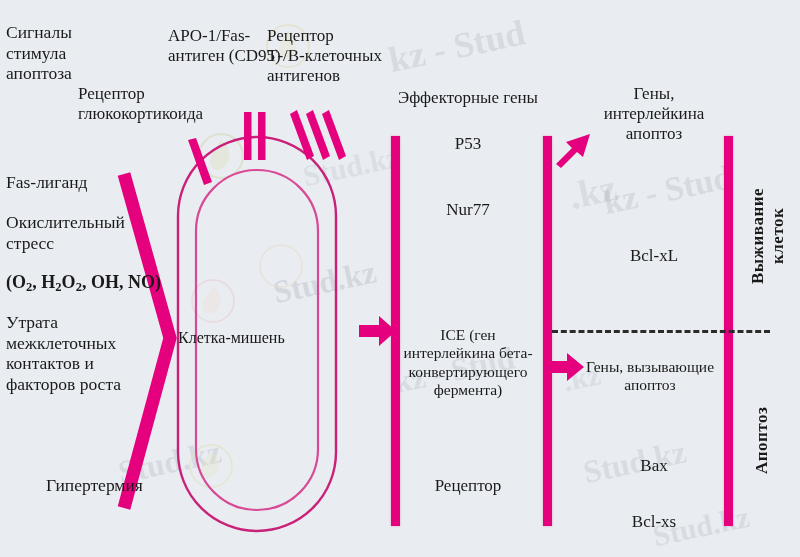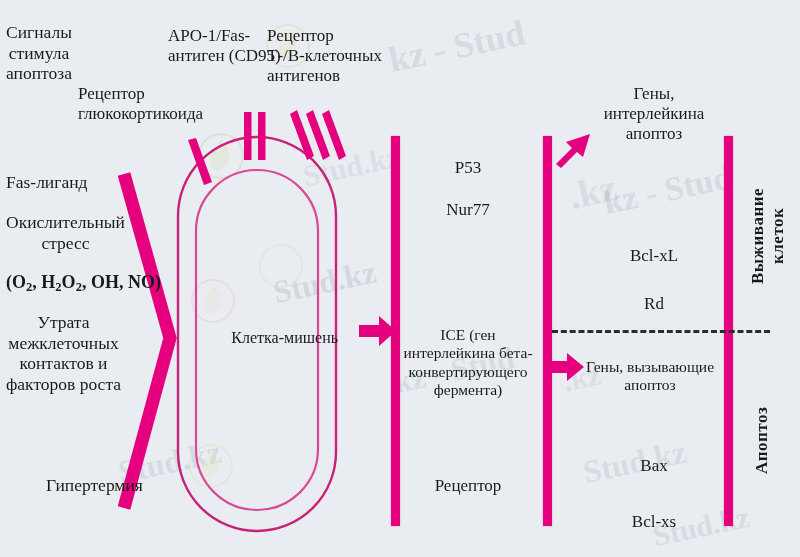--- a/index.html
+++ b/index.html
@@ -40,26 +40,26 @@
     opacity: .45;
   }
 
   
   .txt {
     position: absolute;
     z-index: 5;
     line-height: 1.18;
     white-space: pre-line;
   }
-  .t-left   { font-size: 17.5px; text-align: center; }
+  .t-left   { font-size: 17.5px; }
   .t-top    { font-size: 17px; }
   .t-col    { font-size: 17px; text-align: center; }
   .t-colhdr { font-size: 17px; text-align: center; }
   .t-small  { font-size: 15.5px; text-align: center; }
-  .t-cell   { font-size: 16px; text-align: right; }
+  .t-cell   { font-size: 16px; text-align: left; }
 
   sub { font-size: 70%; vertical-align: -0.25em; }
 
   
   .vtxt {
     position: absolute;
     z-index: 5;
     font-size: 17px;
     font-weight: bold;
     letter-spacing: .5px;
@@ -182,22 +182,23 @@
   </svg>
 
   <svg class="gfx" style="left:359px; top:314px;" width="38" height="34" viewBox="0 0 38 34">
     <path d="M0 11 L20 11 L20 2 L37 17 L20 32 L20 23 L0 23 Z" fill="#e5007d"></path>
   </svg>
 
   <div class="bar" style="left:391px; top:136px; width:9px; height:390px;"></div>
   <div class="bar" style="left:543px; top:136px; width:9px; height:390px;"></div>
   <div class="bar" style="left:724px; top:136px; width:9px; height:390px;"></div>
 
-
-  <div class="txt t-col" style="left:392px; top:158px; width:152px;">P53</div>
+  <div class="txt t-colhdr" style="left:392px; top:88px; width:152px;">Эффекторные гены</div>
+
+  <div class="txt t-col" style="left:392px; top:134px; width:152px;">P53</div>
   <div class="txt t-col" style="left:392px; top:200px; width:152px;">Nur77</div>
   <div class="txt t-small" style="left:392px; top:326px; width:152px;">ICE (ген
 интерлейкина бета-
 конвертирующего
 фермента)</div>
   <div class="txt t-col" style="left:392px; top:476px; width:152px;">Рецептор</div>
 
   <svg class="gfx" style="left:552px; top:126px;" width="44" height="44" viewBox="0 0 44 44">
     <path d="M4 38 L20 22 L14 16 L38 8 L31 31 L25 26 L9 42 Z" fill="#e5007d"></path>
   </svg>
@@ -206,21 +207,20 @@
     <path d="M0 9 L16 9 L16 1 L33 15 L16 29 L16 21 L0 21 Z" fill="#e5007d"></path>
   </svg>
 
   <div class="dash" style="left:552px; top:330px; width:218px;"></div>
 
   <div class="txt t-colhdr" style="left:578px; top:84px; width:152px;">Гены,
 интерлейкина
 апоптоз</div>
 
   <div class="txt t-col" style="left:578px; top:246px; width:152px;">Bcl-xL</div>
-  <div class="txt t-col" style="left:578px; top:294px; width:152px;">Rd</div>
 
   <div class="txt t-small" style="left:570px; top:358px; width:160px;">Гены, вызывающие
 апоптоз</div>
 
   <div class="txt t-col" style="left:578px; top:416px; width:152px;margin-top:40px;">Bax</div>
   <div class="txt t-col" style="left:578px; top:512px; width:152px;">Bcl-xs</div>
 
   <div class="vtxt" style="left:748px; top:148px; height:175px; width:44px;">Выживание
 клеток</div>
 

